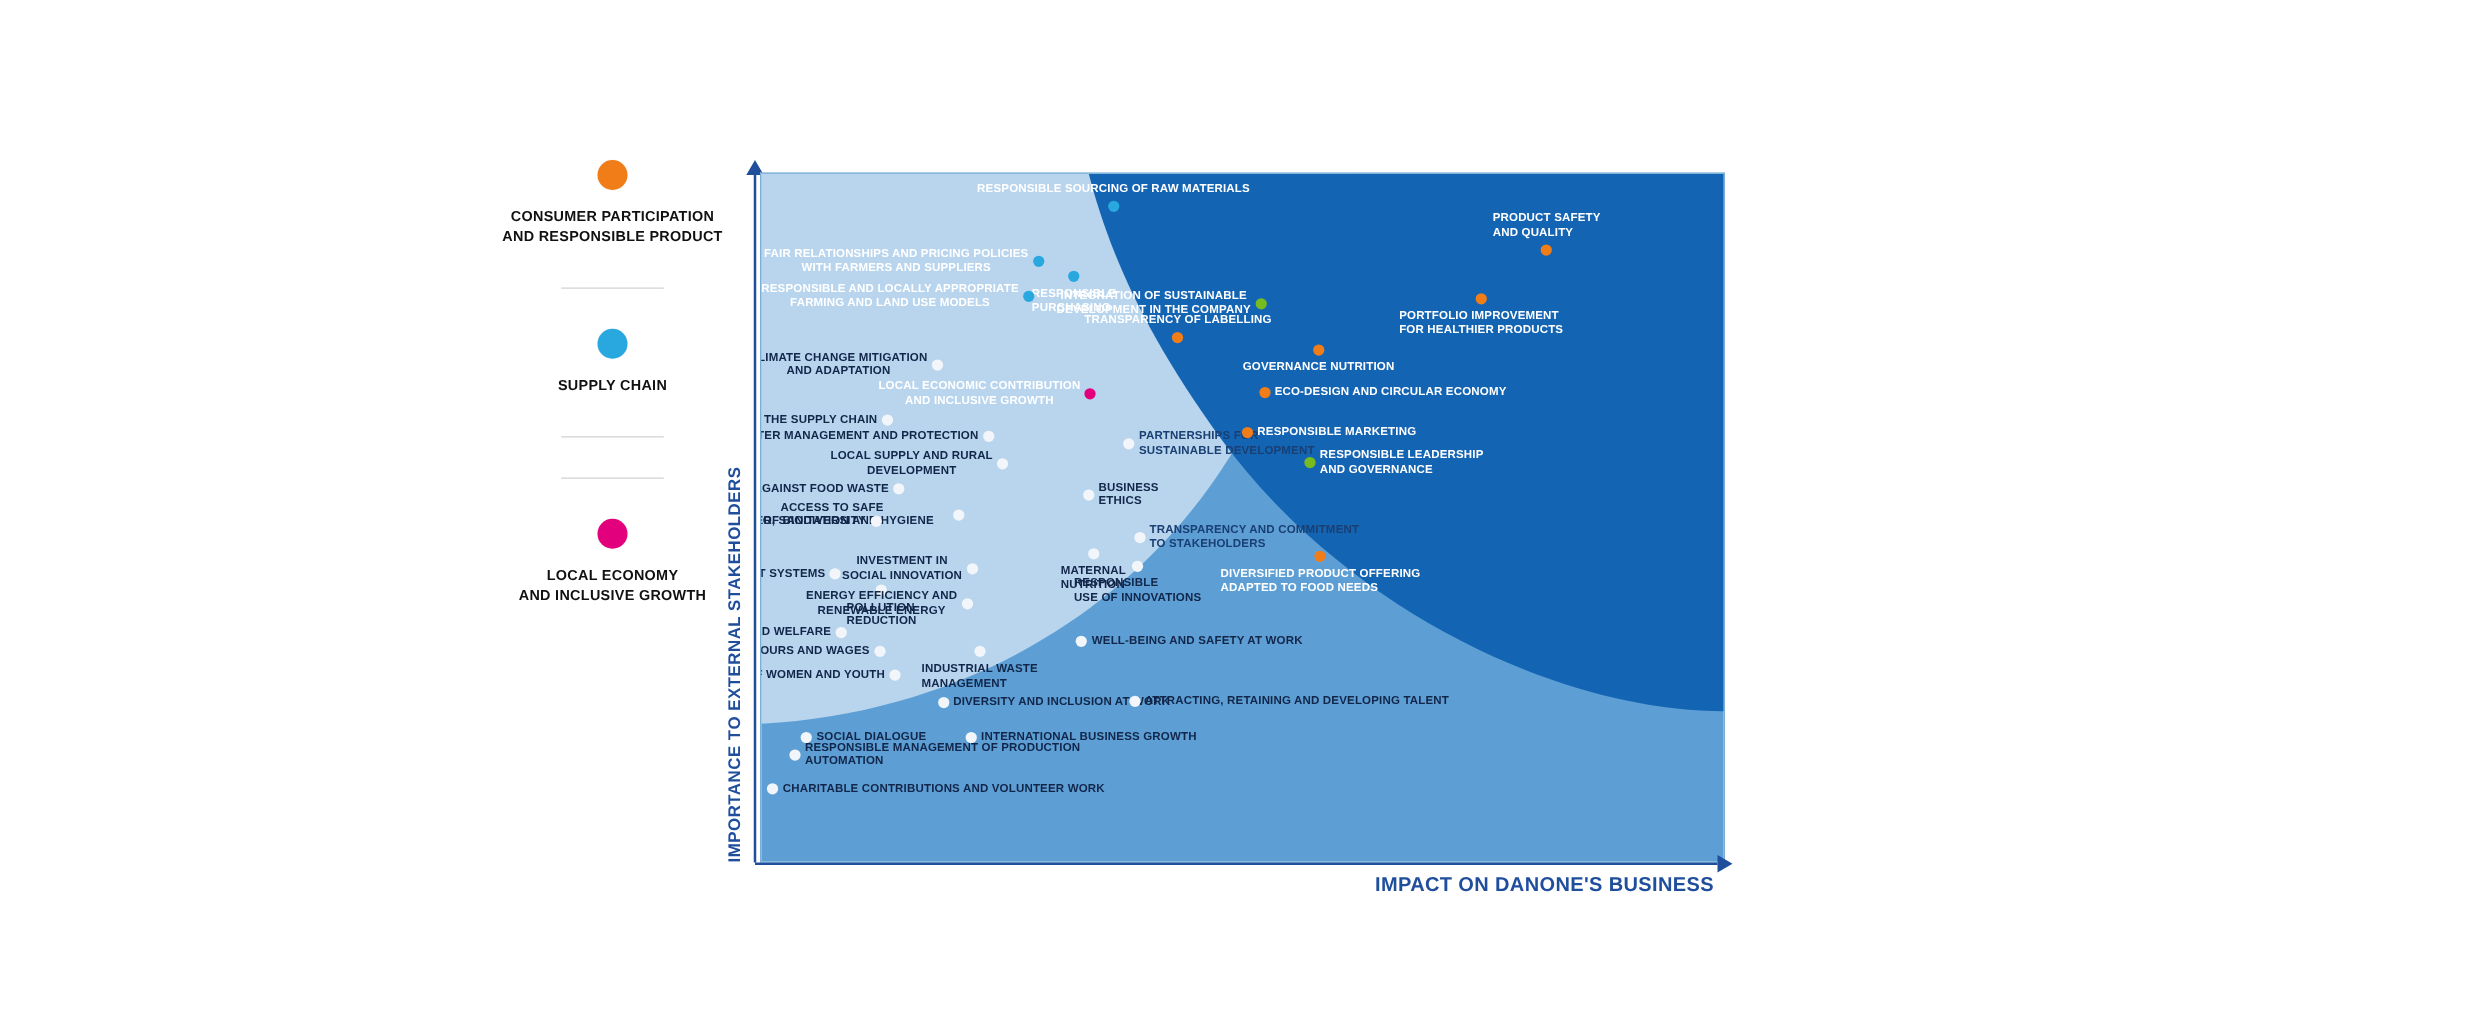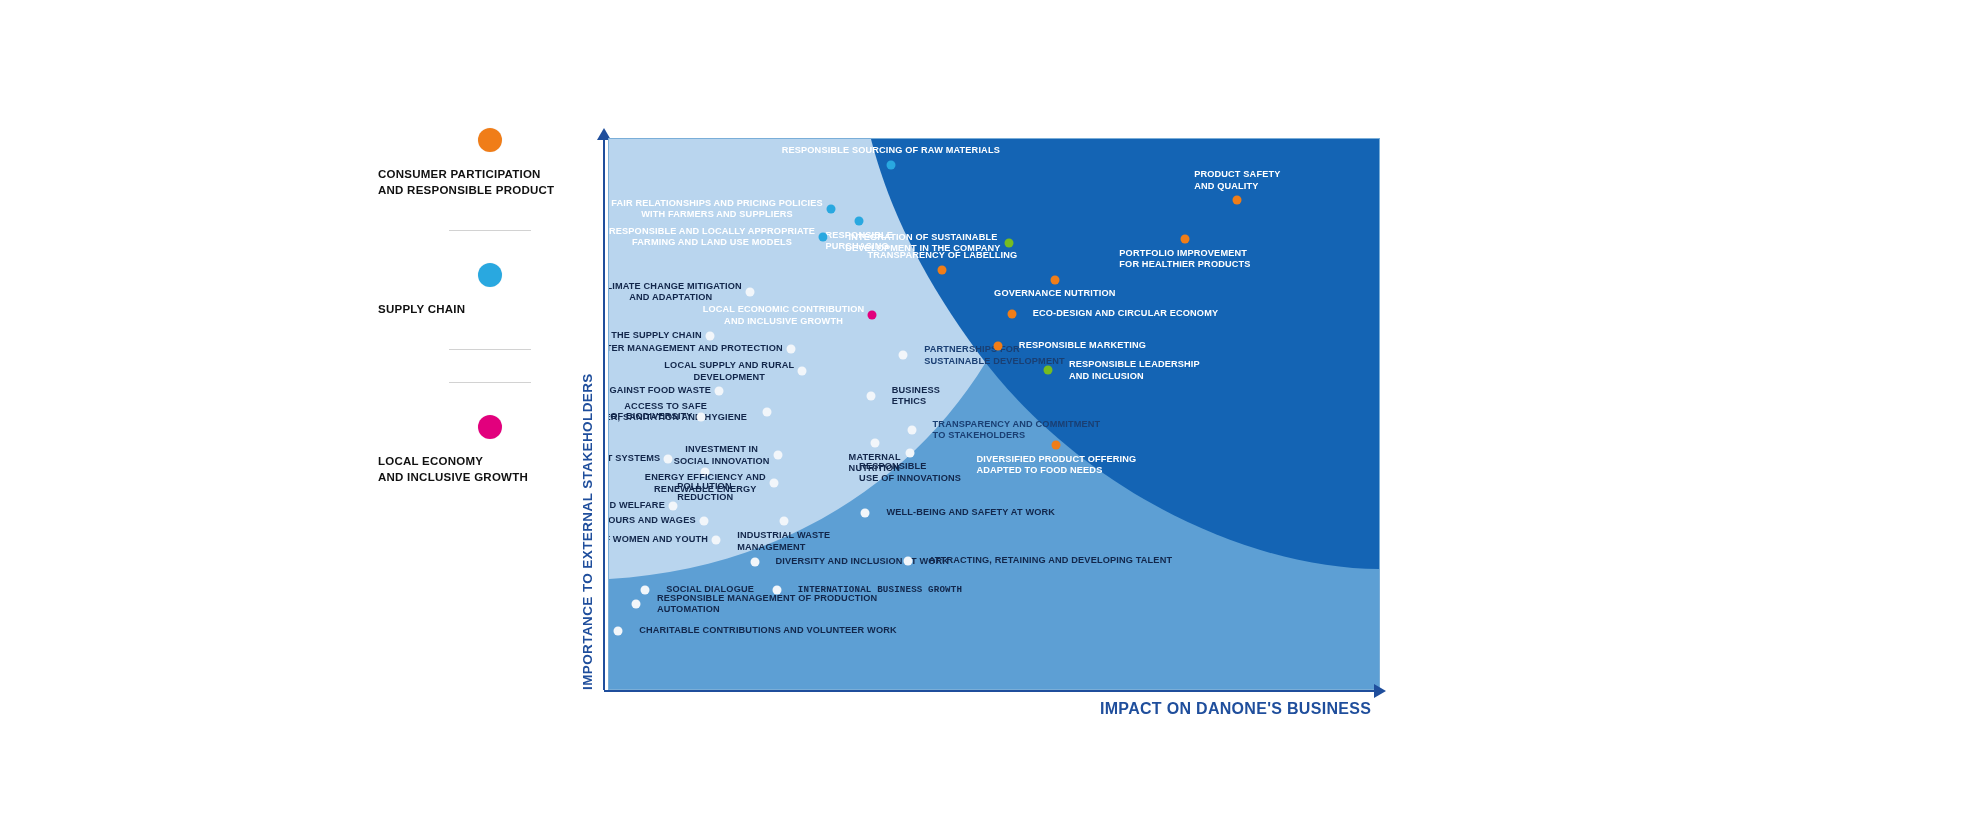--- a/index.html
+++ b/index.html
@@ -2,21 +2,21 @@
 <html><head>
 <meta charset="utf-8">
 <style>
   html,body{margin:0;padding:0;background:#ffffff;}
   body{width:1982px;height:818px;font-family:"Liberation Sans",sans-serif;overflow:hidden;position:relative;}
 
   #stage{position:absolute;left:0;top:0;width:1982px;height:818px;}
 
   
   #legend{position:absolute;left:378px;top:128px;width:224px;}
-  .legend-item{text-align:left;}
+  .legend-item{text-align:center;}
   .legend-dot{width:24px;height:24px;border-radius:50%;margin:0 auto 14px auto;display:block;
                box-shadow:0 0 0 0.5px rgba(0,0,0,.04);}
   .legend-label{font-size:11.5px;font-weight:bold;color:#111111;line-height:16px;letter-spacing:.25px;}
   .legend-sep{width:82px;height:1px;background:#d2d2d2;margin:32px auto 32px auto;}
 
   
   #y-axis-line{position:absolute;left:603px;top:138px;width:2px;height:552px;background:#1f4e9c;}
   #y-axis-arrow{position:absolute;left:597px;top:128px;width:0;height:0;
                 border-left:7px solid transparent;border-right:7px solid transparent;border-bottom:12px solid #1f4e9c;}
   #y-axis-label{position:absolute;left:576px;top:138px;width:552px;height:22px;
@@ -36,21 +36,21 @@
   #plot svg{position:absolute;left:0;top:0;}
 
   
   .pt{position:absolute;border-radius:50%;transform:translate(-50%,-50%);}
   .lbl{position:absolute;font-size:9.2px;font-weight:bold;letter-spacing:.15px;
        line-height:11.5px;white-space:pre-line;}
   .lbl.dark{color:#12264a;}
   .lbl.white{color:#ffffff;}
   .lbl.mid{color:#1a3f73;}
   .lbl.r{text-align:center;transform:translate(-100%,-50%);}
-  .lbl.l{text-align:left;transform:translate(0,-50%);margin-left:13px;}
+  .lbl.l{text-align:left;transform:translate(0,-50%);}
   .lbl.c{transform:translate(-50%,-50%);}
 </style>
 </head>
 <body>
 
 <div id="stage">
 
   <div id="legend">
       <div class="legend-item">
         <span class="legend-dot" style="background: rgb(240, 125, 24);"></span>
@@ -125,21 +125,21 @@
       <div class="pt" title="PARTNERSHIPS FOR SUSTAINABLE DEVELOPMENT" style="left: 294.14px; top: 216.15px; width: 9px; height: 9px; background: rgb(242, 246, 250);"></div>
       <div class="lbl mid l" style="left: 302.14px; top: 216.15px;">PARTNERSHIPS FOR
 SUSTAINABLE DEVELOPMENT</div>
       <div class="pt" title="RESPONSIBLE MARKETING" style="left: 388.85px; top: 206.8px; width: 9px; height: 9px; background: rgb(240, 125, 24);"></div>
       <div class="lbl white l" style="left: 396.85px; top: 206.8px;">RESPONSIBLE MARKETING</div>
       <div class="pt" title="LOCAL SUPPLY AND RURAL DEVELOPMENT" style="left: 193.27px; top: 232.1px; width: 9px; height: 9px; background: rgb(242, 246, 250);"></div>
       <div class="lbl dark r" style="left: 185.27px; top: 232.1px;">LOCAL SUPPLY AND RURAL
 DEVELOPMENT</div>
       <div class="pt" title="RESPONSIBLE LEADERSHIP AND GOVERNANCE" style="left: 438.9px; top: 231px; width: 9px; height: 9px; background: rgb(118, 188, 33);"></div>
       <div class="lbl white l" style="left: 446.9px; top: 231px;">RESPONSIBLE LEADERSHIP
-AND INCLUSION</div>
+AND GOVERNANCE</div>
       <div class="pt" title="FIGHT AGAINST FOOD WASTE" style="left: 110.11px; top: 251.9px; width: 9px; height: 9px; background: rgb(242, 246, 250);"></div>
       <div class="lbl dark r" style="left: 102.11px; top: 251.9px;">FIGHT AGAINST FOOD WASTE</div>
       <div class="pt" title="BUSINESS ETHICS" style="left: 261.8px; top: 256.85px; width: 9px; height: 9px; background: rgb(242, 246, 250);"></div>
       <div class="lbl dark l" style="left: 269.8px; top: 256.85px;">BUSINESS
 ETHICS</div>
       <div class="pt" title="ACCESS TO SAFE WATER, SANITATION AND HYGIENE" style="left: 157.85px; top: 272.8px; width: 9px; height: 9px; background: rgb(242, 246, 250);"></div>
       <div class="lbl dark r" style="left: 138px; top: 272.8px;">ACCESS TO SAFE
 WATER, SANITATION AND HYGIENE</div>
       <div class="pt" title="PROTECTION OF BIODIVERSITY" style="left: 91.63px; top: 277.75px; width: 9px; height: 9px; background: rgb(242, 246, 250);"></div>
       <div class="lbl dark r" style="left: 83.63px; top: 277.75px;">PROTECTION OF BIODIVERSITY</div>
@@ -177,21 +177,21 @@
 MANAGEMENT</div>
       <div class="pt" title="EMPOWERMENT OF WOMEN AND YOUTH" style="left: 107.03px; top: 400.95px; width: 9px; height: 9px; background: rgb(242, 246, 250);"></div>
       <div class="lbl dark r" style="left: 99.03px; top: 400.95px;">EMPOWERMENT OF WOMEN AND YOUTH</div>
       <div class="pt" title="DIVERSITY AND INCLUSION AT WORK" style="left: 145.53px; top: 422.95px; width: 9px; height: 9px; background: rgb(242, 246, 250);"></div>
       <div class="lbl dark l" style="left: 153.53px; top: 422.95px;">DIVERSITY AND INCLUSION AT WORK</div>
       <div class="pt" title="ATTRACTING, RETAINING AND DEVELOPING TALENT" style="left: 298.76px; top: 421.85px; width: 9px; height: 9px; background: rgb(242, 246, 250);"></div>
       <div class="lbl dark l" style="left: 306.76px; top: 421.85px;">ATTRACTING, RETAINING AND DEVELOPING TALENT</div>
       <div class="pt" title="SOCIAL DIALOGUE" style="left: 36.19px; top: 451px; width: 9px; height: 9px; background: rgb(242, 246, 250);"></div>
       <div class="lbl dark l" style="left: 44.19px; top: 451px;">SOCIAL DIALOGUE</div>
       <div class="pt" title="INTERNATIONAL BUSINESS GROWTH" style="left: 167.86px; top: 451px; width: 9px; height: 9px; background: rgb(242, 246, 250);"></div>
-      <div class="lbl dark l" style="left: 175.86px; top: 451px; font-family: Liberation Mono, monospace;">INTERNATIONAL BUSINESS GROWTH</div>
+      <div class="lbl dark l" style="left: 175.86px; top: 451px;">INTERNATIONAL BUSINESS GROWTH</div>
       <div class="pt" title="RESPONSIBLE MANAGEMENT OF PRODUCTION AUTOMATION" style="left: 26.95px; top: 464.75px; width: 9px; height: 9px; background: rgb(242, 246, 250);"></div>
       <div class="lbl dark l" style="left: 34.95px; top: 464.75px;">RESPONSIBLE MANAGEMENT OF PRODUCTION
 AUTOMATION</div>
       <div class="pt" title="CHARITABLE CONTRIBUTIONS AND VOLUNTEER WORK" style="left: 9.24px; top: 492.25px; width: 9px; height: 9px; background: rgb(242, 246, 250);"></div>
       <div class="lbl dark l" style="left: 17.24px; top: 492.25px;">CHARITABLE CONTRIBUTIONS AND VOLUNTEER WORK</div>
     </div>
 
   <div id="x-axis-line"></div>
   <div id="x-axis-arrow"></div>
   <div id="x-axis-label">IMPACT ON DANONE'S BUSINESS</div>

